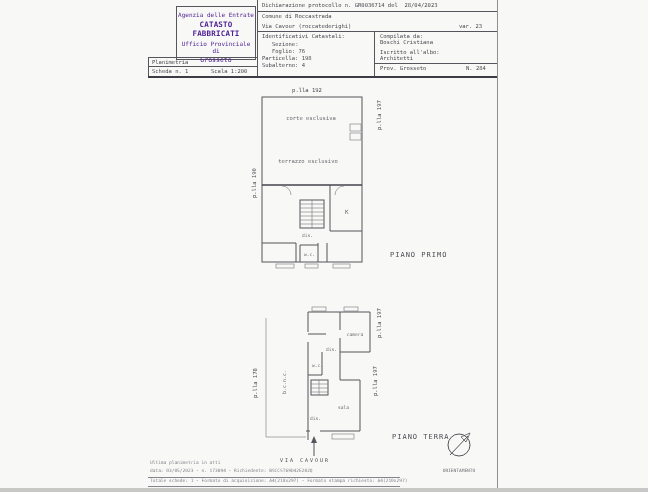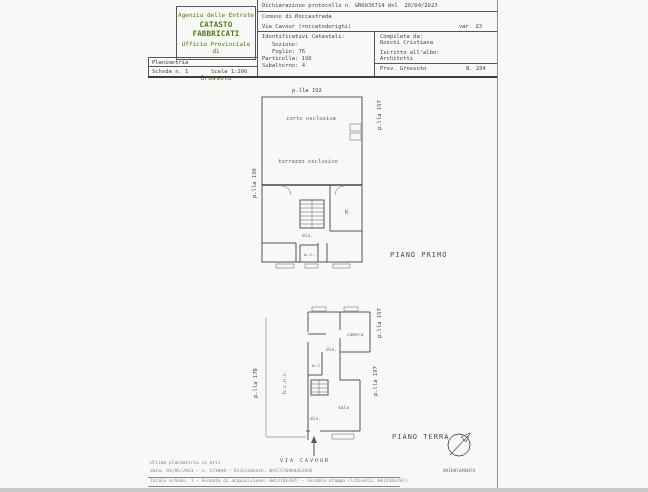--- a/index.html
+++ b/index.html
@@ -2,25 +2,25 @@
 <html><head>
 <meta charset="utf-8">
 <style>
   html,body{margin:0;padding:0;}
   body{background:#e9e9e7;font-family:"DejaVu Sans Mono","Liberation Mono",monospace;}
   .page{position:relative;width:648px;height:492px;background:#f8f8f6;overflow:hidden;}
   .t{position:absolute;color:#4a4a52;white-space:pre;line-height:1;}
   .box{position:absolute;border:1px solid #55555d;}
   .hr{position:absolute;background:#55555d;height:1px;}
   .vr{position:absolute;background:#55555d;width:1px;}
-  .agency{ text-align:center;color:#4d7c0f;}
+  .agency{ text-align:center;color:#4c1d95;}
   .agency .l1{font-size:6px;}
   .agency .l2{font-size:7.5px;font-weight:bold;letter-spacing:.2px;margin-top:2px;}
   .agency .l3{font-size:6px;margin-top:2px;}
-  .agency .l4{font-size:6.5px;margin-top:20px;} .fs55{font-size:5.5px;} .fs45{font-size:4.5px;}
+  .agency .l4{font-size:6.5px;margin-top:2px;} .fs55{font-size:5.5px;} .fs45{font-size:4.5px;}
   .faint{color:#84848c;}
   svg text{font-family:"DejaVu Sans Mono","Liberation Mono",monospace;fill:#4a4a52;}
   svg .roomlbl{fill:#6a6a72;}
   svg .plines{stroke:#55555d;stroke-width:1;fill:none;}
   svg .thin{stroke:#75757d;stroke-width:.6;fill:none;}
   svg .heavy{stroke:#44444c;stroke-width:1.6;fill:none;}
   .botband{position:absolute;left:0;top:488px;width:648px;height:4px;background:#c8c8c6;}
 </style>
 </head>
 <body>

